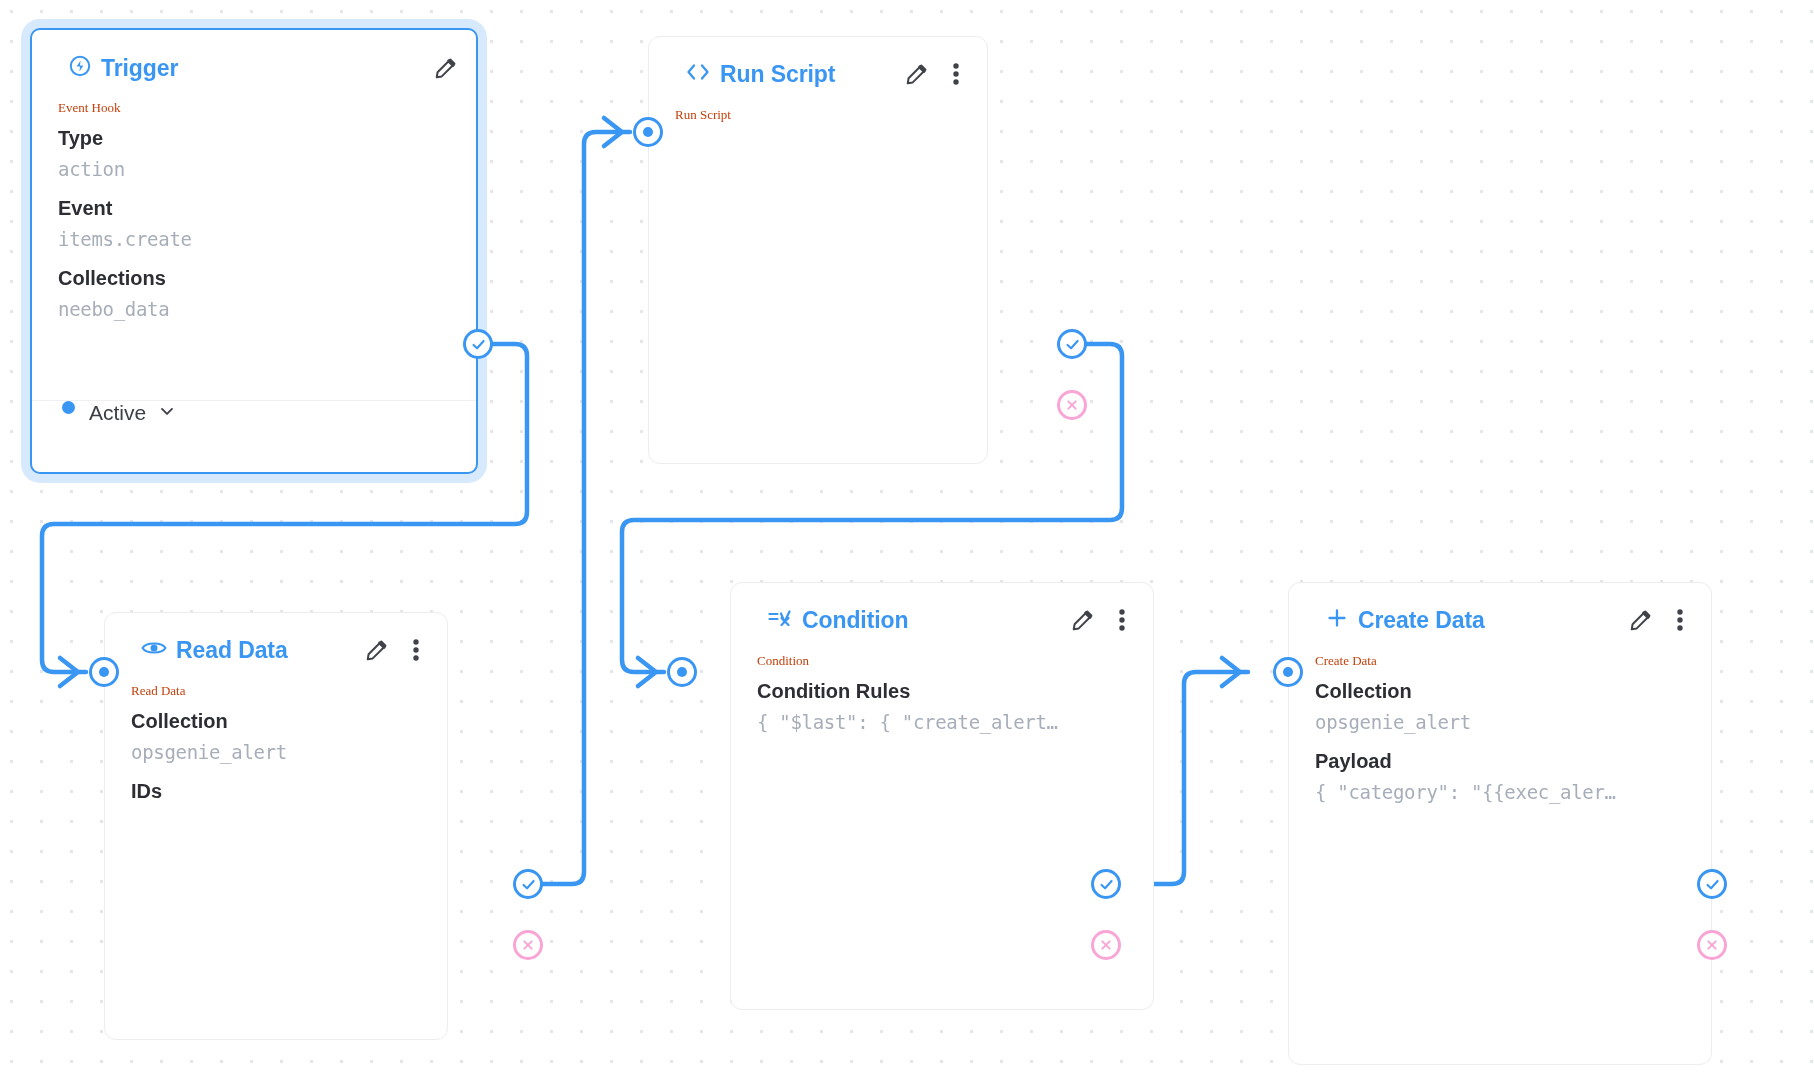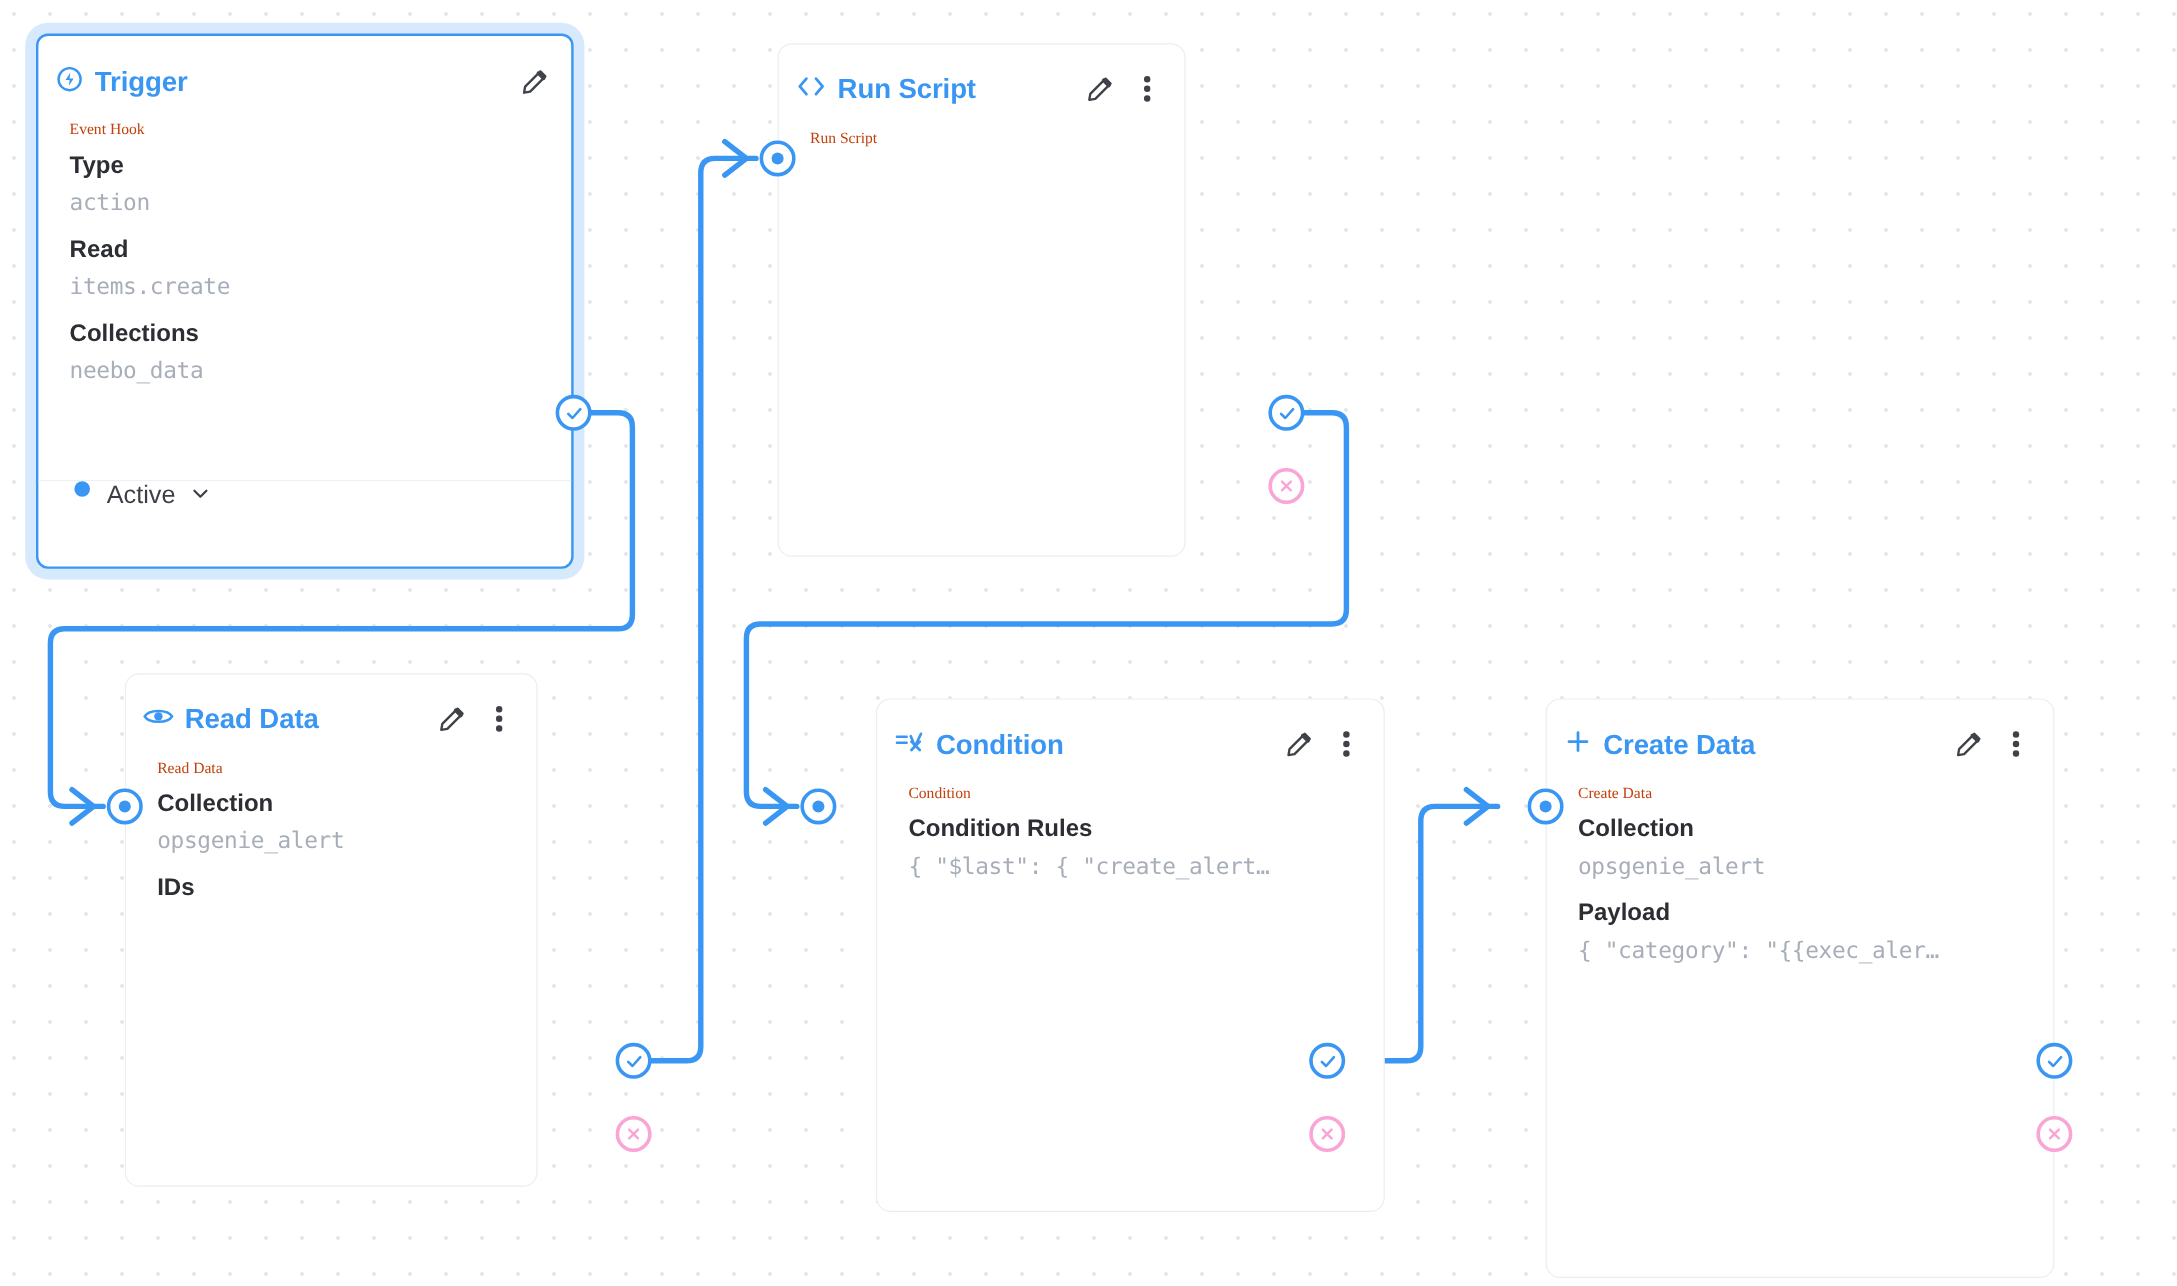--- a/index.html
+++ b/index.html
@@ -32,21 +32,21 @@
   .panel {
     position: absolute;
     background: #ffffff;
     border: 1.5px solid #ebedef;
     border-radius: 12px;
     z-index: 3;
   }
   .panel-head {
     display: flex;
     align-items: center;
-    padding: 16px 18px 0 14px;
+    padding: 16px 18px 0 36px;
     height: 58px;
   }
   .panel-title {
     display: flex;
     align-items: center;
     gap: 9px;
     color: #3a96f3;
     font-size: 23px;
     font-weight: 700;
     letter-spacing: -0.1px;
@@ -117,21 +117,21 @@
     margin-right: 14px;
   }
   .status-text {
     font-size: 21px;
     color: #3c3f45;
     margin-right: 11px;
   }
 
   
   #runscript-panel { left: 648px; top: 36px; width: 340px; height: 428px; }
-  #readdata-panel  { left: 104px; top: 561px; width: 344px; height: 428px; }
+  #readdata-panel  { left: 104px; top: 612px; width: 344px; height: 428px; }
   #condition-panel { left: 682px; top: 582px; width: 424px; height: 428px; margin-left: 48px; }
   #createdata-panel{ left: 1288px; top: 582px; width: 424px; height: 483px; }
 
   
   .port {
     position: absolute;
     width: 30px; height: 30px;
     border-radius: 50%;
     background: #ffffff;
     z-index: 6;
@@ -201,21 +201,21 @@
           </svg>
         </span>
       </div>
     </div>
 
     <div class="panel-body">
       <div class="row-label">Event Hook</div>
       <div class="row-strong">Type</div>
       <div class="row-mono">action</div>
       <div class="gap"></div>
-      <div class="row-strong">Read</div>
+      <div class="row-strong">Event</div>
       <div class="row-mono">items.create</div>
       <div class="gap"></div>
       <div class="row-strong">Collections</div>
       <div class="row-mono">neebo_data</div>
     </div>
 
     <div class="trigger-footer">
       <span class="status-dot"></span>
       <span class="status-text">Active</span>
       <span>

